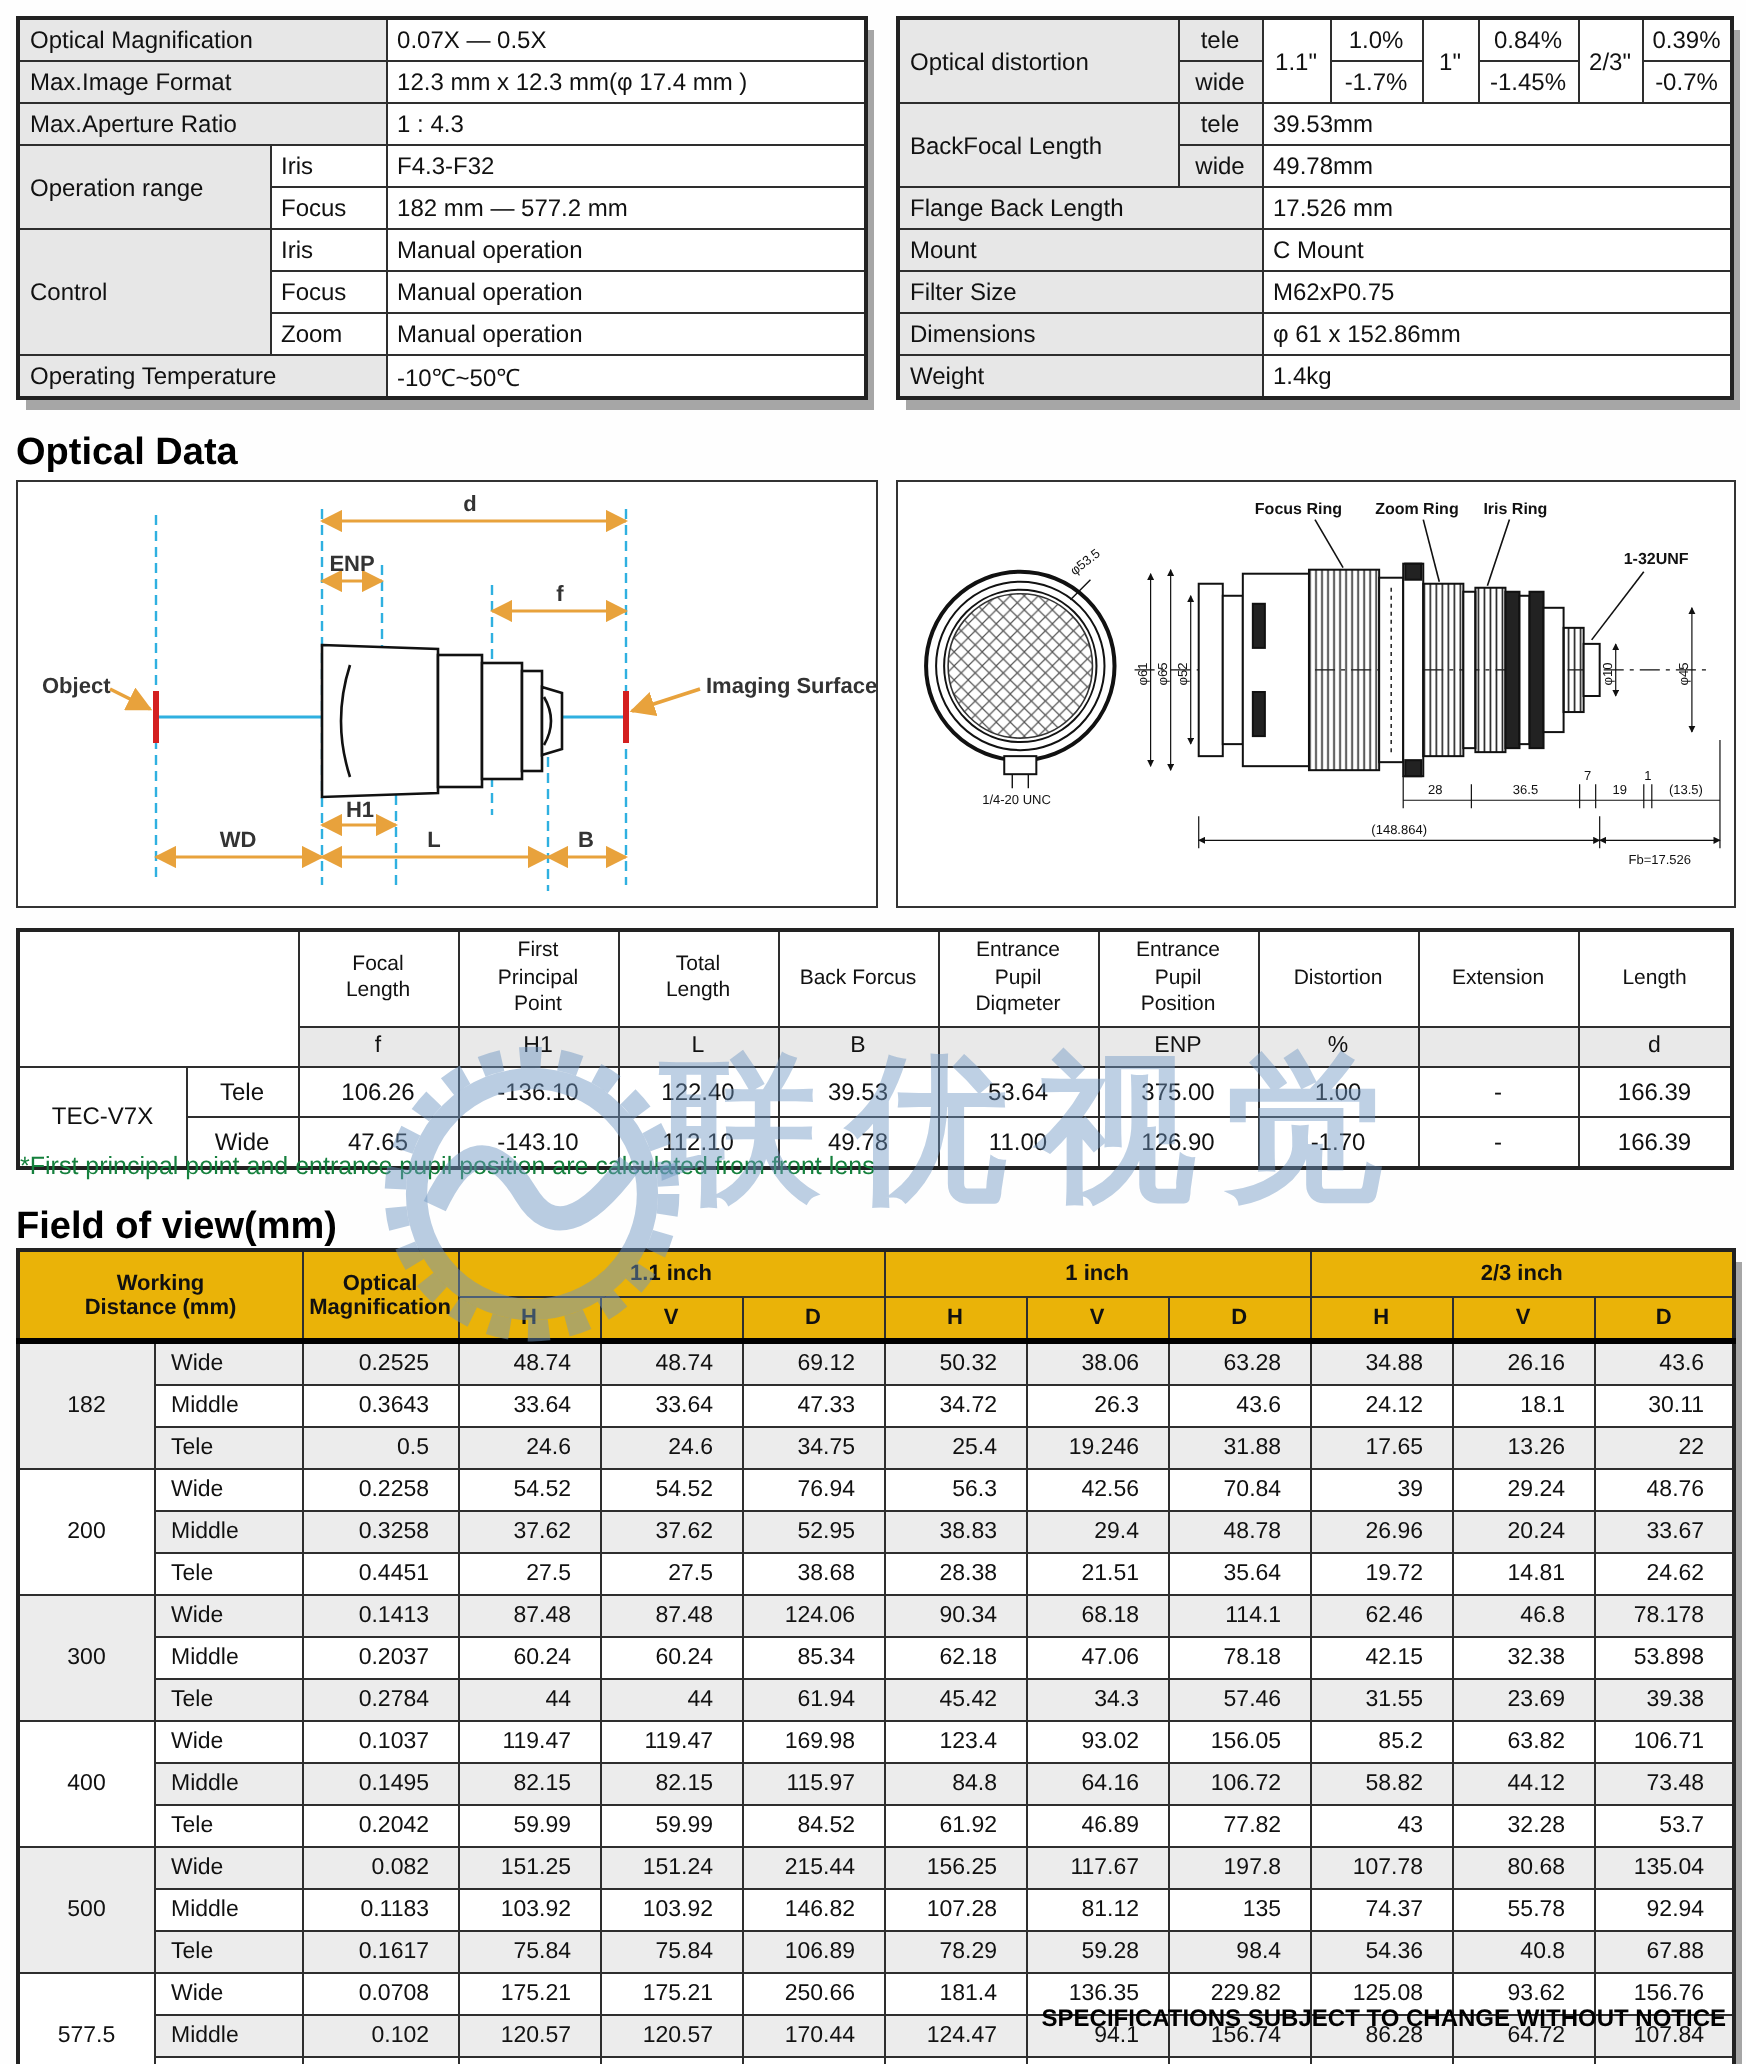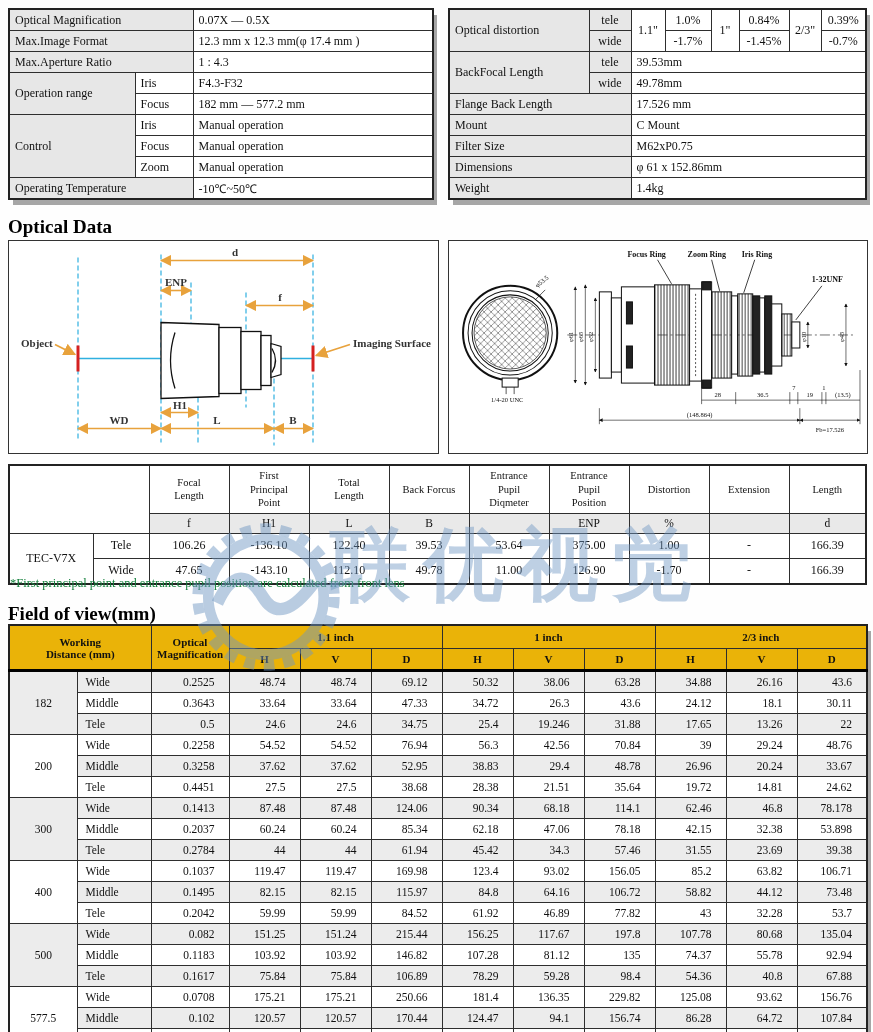--- a/index.html
+++ b/index.html
@@ -1,17 +1,17 @@
 <!DOCTYPE html>
 <html><head>
 <meta charset="utf-8">
 <style>
   html,body{margin:0;padding:0;background:#fff;}
   .page{position:relative;width:873px;height:1032px;background:#fefefe;overflow:hidden;
-        font-family:Liberation Serif, serif;color:#111;}
+        font-family:Liberation Sans, sans-serif;color:#111;}
   table{border-collapse:collapse;table-layout:fixed;}
 
   
   .spec{position:absolute;top:8px;border:2px solid #222;background:#fff;box-shadow:4px 6px 0 -1px #a6a6a6;}
   .spec td{border:1px solid #2e2e2e;font-size:12px;height:20px;padding:0 5px;vertical-align:middle;}
   .spec .lab{background:#e7e7e7;}
   .spec .sub{background:#fff;margin-left:29px;}
   .spec .val{background:#fff;}
   .spec .ctr{text-align:center;padding:0 2px;}
   .tbl-left{left:8px;width:424px;}
@@ -683,20 +683,21 @@
           <td class="num w">90.8</td>
           <td class="num w">68.75</td>
           <td class="num w">114.16</td>
           <td class="num w">63.06</td>
           <td class="num w">47.32</td>
           <td class="num w">78.74</td>
         </tr>
       </tbody>
   </table>
 
+  <div class="footer">SPECIFICATIONS SUBJECT TO CHANGE WITHOUT NOTICE</div>
 
   <div class="watermark">
     <svg class="wm-logo" viewBox="0 0 100 104">
       <circle cx="50" cy="54" r="38" fill="none" stroke="currentColor" stroke-width="7"></circle>
       <circle cx="50" cy="54" r="45" fill="none" stroke="currentColor" stroke-width="7" stroke-dasharray="7 6"></circle>
       <path d="M18,58 Q32,28 48,54 Q60,74 82,44" fill="none" stroke="currentColor" stroke-width="8"></path>
     </svg>
     <div class="wm-cn">联优视觉</div>
   </div>
 

